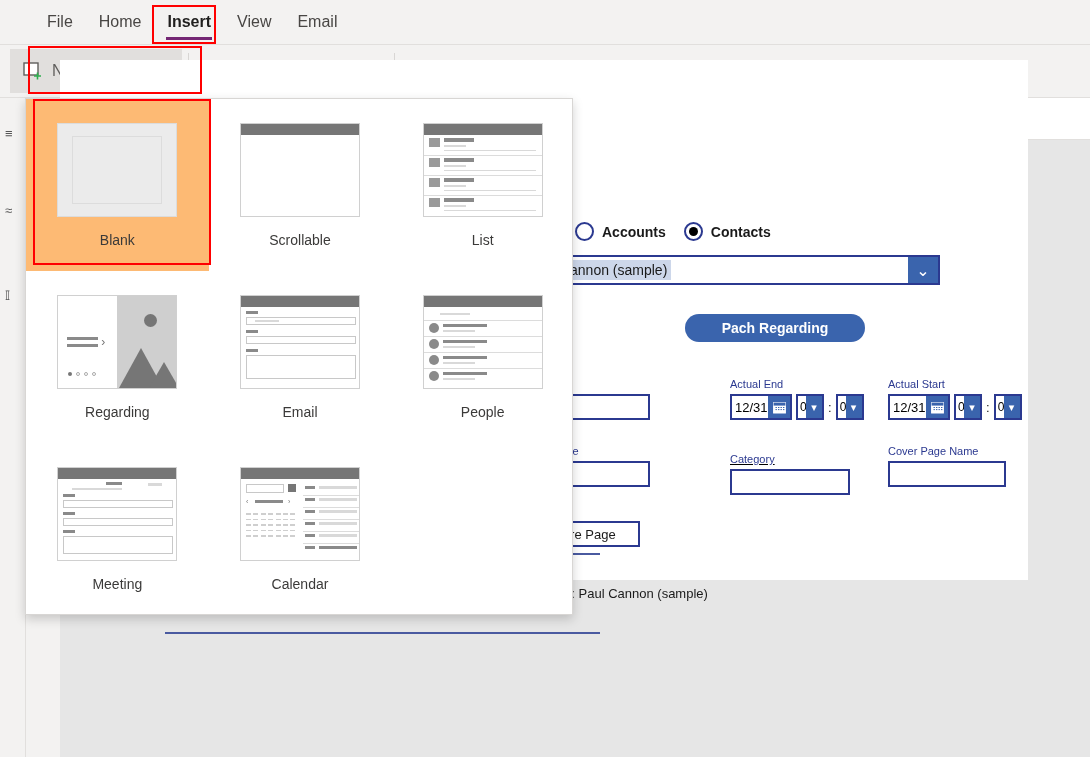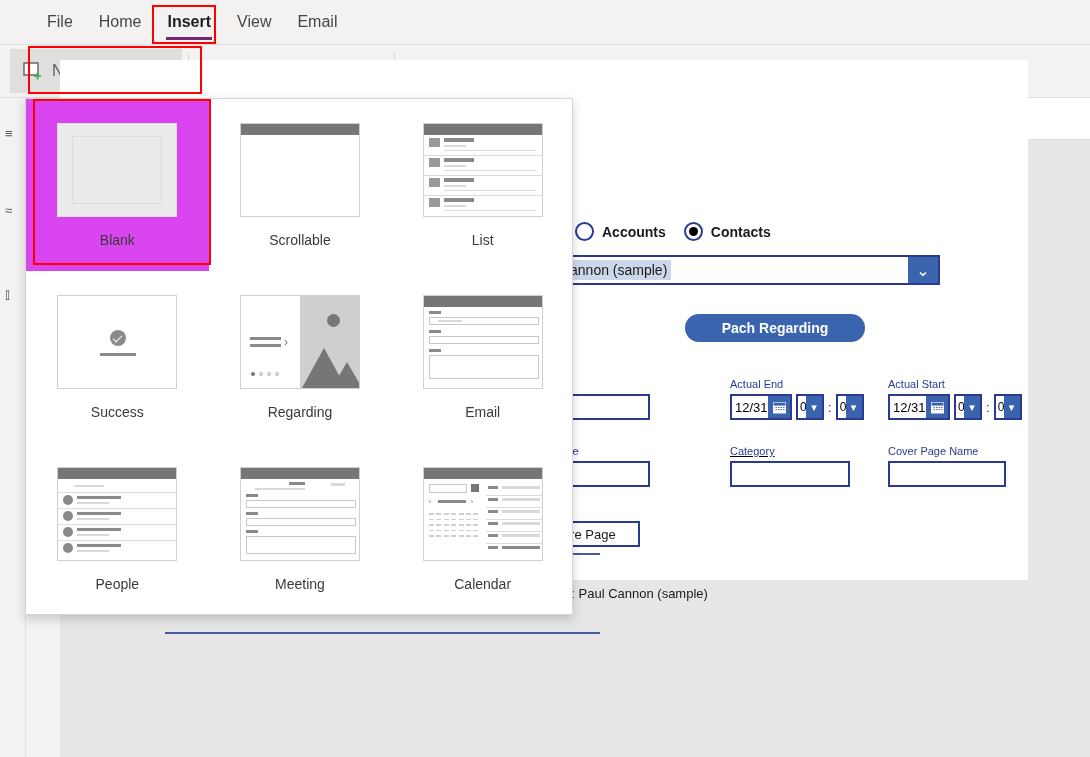--- a/index.html
+++ b/index.html
@@ -151,21 +151,21 @@
     box-shadow: 0 4px 10px rgba(0,0,0,0.18); z-index: 50;
   }
   .tmpl-grid {
     position: absolute; left: 0; top: 0; width: 548px; height: 517px;
     display: grid; grid-template-columns: repeat(3, 1fr); grid-template-rows: repeat(3, 1fr);
   }
   .tmpl {
     display: flex; flex-direction: column; align-items: center; justify-content: center;
     cursor: default; position: relative;
   }
-  .tmpl.selected { background: #d946ef; }
+  .tmpl.selected { background: #fdba74; }
   .tmpl .thumb {
     width: 120px; height: 94px; background: #ffffff; border: 1px solid #d0d0d0;
     position: relative; overflow: hidden;
   }
   .tmpl.selected .thumb { background: #ebebeb; border: 1px solid #dcdcdc; }
   .tmpl .cap { font-size: 14px; color: #3b3a39; margin-top: 15px; }
 
   
   .t-header { position: absolute; left: 0; top: 0; right: 0; height: 11px; background: #767676; }
   .bar { position: absolute; background: #bdbdbd; }
@@ -401,21 +401,21 @@
           <span class="sp">▾</span>
         </div>
       </div>
     </div>
 
     <div class="fld" style="left:460px; top:385px; width:130px;">
       <div class="lbl">Billing Code</div>
       <div class="inp"></div>
     </div>
 
-    <div class="fld" style="left:670px; top:385px; width:120px;text-decoration:underline;">
+    <div class="fld" style="left:670px; top:393px; width:120px;text-decoration:underline;">
       <div class="lbl">Category</div>
       <div class="inp"></div>
     </div>
 
     <div class="fld" style="left:828px; top:385px; width:118px;">
       <div class="lbl">Cover Page Name</div>
       <div class="inp"></div>
     </div>
 
     <div class="fld" style="left:460px; top:445px; width:120px;">
@@ -478,28 +478,20 @@
           <div class="bar light" style="left:20px;top:61px;width:22px;height:2px;"></div>
           <div class="bar light" style="left:20px;top:66px;width:92px;height:1.5px;"></div>
           <div class="ph" style="left:5px;top:74px;width:11px;height:9px;"></div>
           <div class="bar dark" style="left:20px;top:74px;width:30px;height:4px;"></div>
           <div class="bar light" style="left:20px;top:81px;width:22px;height:2px;"></div>
           <div class="bar light" style="left:20px;top:86px;width:92px;height:1.5px;"></div>
         </div>
         <div class="cap">List</div>
       </div>
 
-      <div class="tmpl">
-        <div class="thumb">
-          <div class="circ" style="left:52px;top:34px;width:16px;height:16px;"></div>
-          <div style="position:absolute;left:55px;top:39px;width:9px;height:5px;border-left:1.6px solid #fff;border-bottom:1.6px solid #fff;transform:rotate(-45deg);"></div>
-          <div class="bar dark" style="left:42px;top:57px;width:36px;height:3px;"></div>
-        </div>
-        <div class="cap">Success</div>
-      </div>
 
       <div class="tmpl">
         <div class="thumb">
           <div style="position:absolute;left:59px;top:0;right:0;bottom:0;background:#cfcfcf;"></div>
           <div class="circ" style="left:86px;top:18px;width:13px;height:13px;background:#767676;"></div>
           <div style="position:absolute;left:59px;bottom:0;width:61px;height:46px;overflow:hidden;">
             <div style="position:absolute;left:2px;bottom:0;width:0;height:0;border-left:22px solid transparent;border-right:22px solid transparent;border-bottom:40px solid #767676;"></div>
             <div style="position:absolute;left:32px;bottom:0;width:0;height:0;border-left:15px solid transparent;border-right:15px solid transparent;border-bottom:26px solid #767676;"></div>
           </div>
           <div class="bar dark" style="left:9px;top:41px;width:31px;height:3px;"></div>

